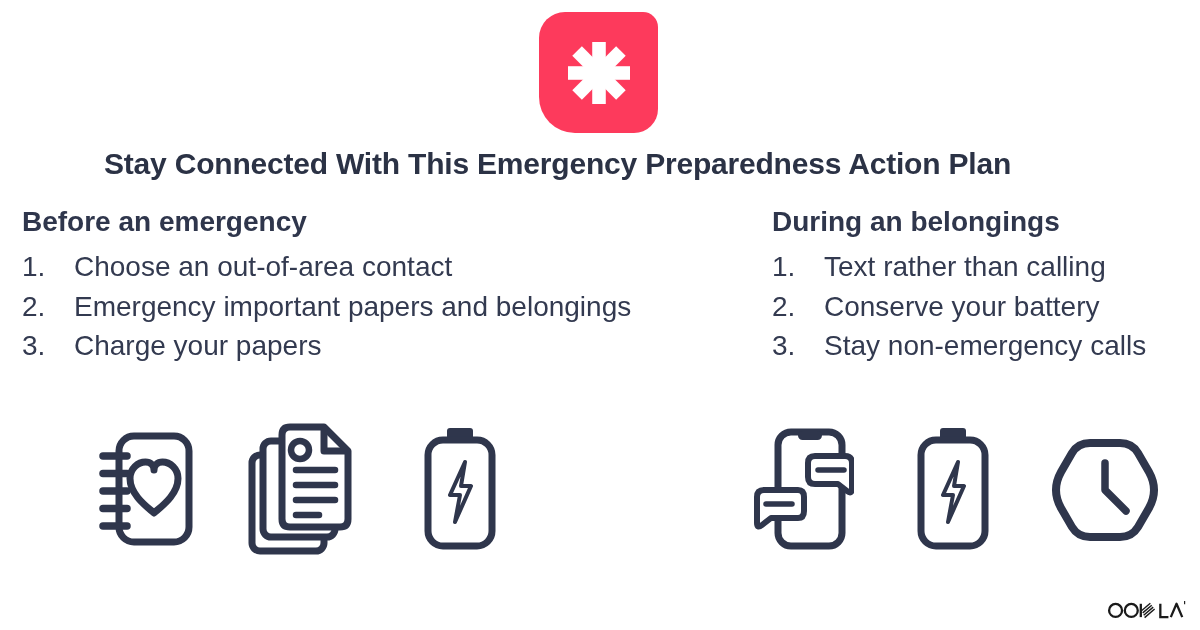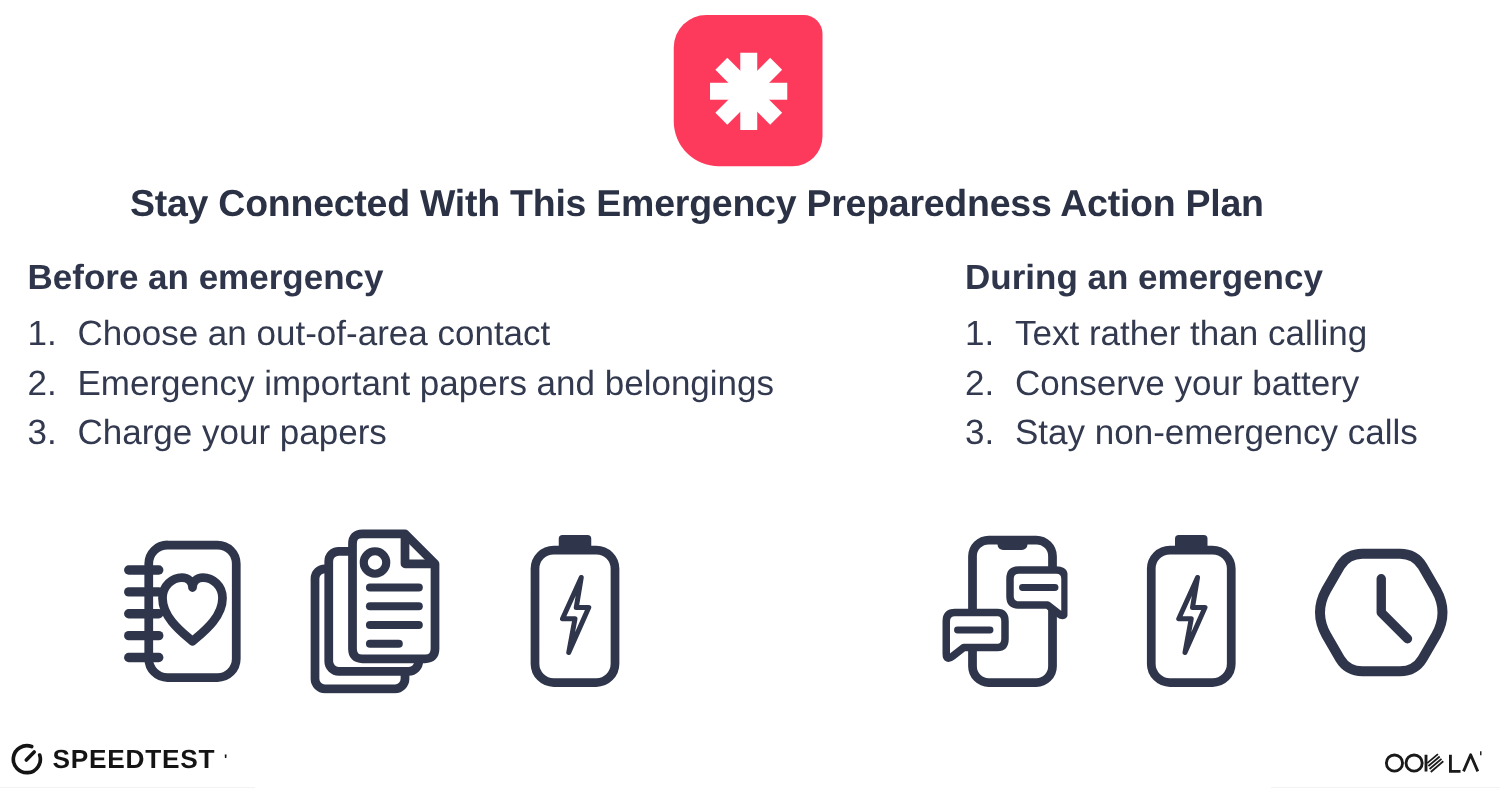--- a/index.html
+++ b/index.html
@@ -20,21 +20,21 @@
     font-size:30px;font-weight:bold;color:#2B3245;letter-spacing:-0.2px;
   }
   
   .col{position:absolute;top:206px;}
   .col-left{left:22px;width:700px;}
   .col-right{left:772px;width:420px;}
   .col-heading{font-size:28px;font-weight:bold;color:#2F364C;margin:0 0 9px 0;line-height:32px;}
   .list{margin:0;padding:0;list-style:none;}
   .list-row{display:flex;font-size:28px;line-height:39.5px;color:#333A50;}
   .list-num{flex:0 0 40px;}
-  .list-text{flex:1;}
+  .list-text{flex:1;margin-left:12px;}
   
   .icon-abs{position:absolute;}
   .ic-notebook{left:98px;top:432px;}
   .ic-papers{left:248px;top:423px;}
   .ic-battery-1{left:424px;top:428px;}
   .ic-phone{left:752px;top:428px;}
   .ic-battery-2{left:917px;top:428px;}
   .ic-hexclock{left:1046px;top:438px;}
   
   .footer-left{
@@ -79,21 +79,21 @@
         <span class="list-text">Emergency important papers and belongings</span>
       </li>
       <li class="list-row">
         <span class="list-num">3.</span>
         <span class="list-text">Charge your papers</span>
       </li>
     </ol>
   </div>
 
   <div class="col col-right">
-    <h2 class="col-heading">During an emergency</h2>
+    <h2 class="col-heading">During an belongings</h2>
     <ol class="list">
       <li class="list-row">
         <span class="list-num">1.</span>
         <span class="list-text">Text rather than calling</span>
       </li>
       <li class="list-row">
         <span class="list-num">2.</span>
         <span class="list-text">Conserve your battery</span>
       </li>
       <li class="list-row">
@@ -160,30 +160,20 @@
     </svg>
   </span>
 
   <span class="icon-abs ic-hexclock">
     <svg width="118" height="104" viewBox="0 0 118 104" fill="none" stroke="#2F364C" stroke-linejoin="round" stroke-linecap="round">
       <path stroke-width="8" d="M 44 5 L 74 5 Q 86 5 92 15 L 103 34 Q 113 52 103 70 L 92 89 Q 86 99 74 99 L 44 99 Q 32 99 26 89 L 15 70 Q 5 52 15 34 L 26 15 Q 32 5 44 5 Z"></path>
       <path stroke-width="7.5" d="M 59 25 V 52 L 80 73"></path>
     </svg>
   </span>
 
-  <div class="footer-left">
-    <span style="display:flex;">
-      <svg width="27" height="27" viewBox="0 0 24 24" fill="none" stroke="#141414" stroke-linecap="round">
-        <path stroke-width="2.6" d="M 21.1 8.9 A 9.6 9.6 0 1 1 15.4 2.9"></path>
-        <line x1="11.6" y1="12.4" x2="17.2" y2="6.8" stroke-width="2.6"></line>
-      </svg>
-    </span>
-    <span class="speedtest-word">SPEEDTEST</span>
-      <span class="speedtest-mark">'</span>
-  </div>
 
   <div class="footer-right">
     <span class="sr-only">OOKLA</span>
     <svg width="80" height="23" viewBox="0 0 84 24" fill="none" stroke="#1a1a1a">
       <circle cx="9" cy="13" r="6.8" stroke-width="2.4"></circle>
       <circle cx="25.5" cy="13" r="6.8" stroke-width="2.4"></circle>
       <line x1="35.5" y1="6" x2="35.5" y2="20" stroke-width="2.4"></line>
       <g stroke-width="1.5">
         <line x1="36.5" y1="13" x2="45.5" y2="5.5"></line>
         <line x1="37.5" y1="15.5" x2="47" y2="7.5"></line>

